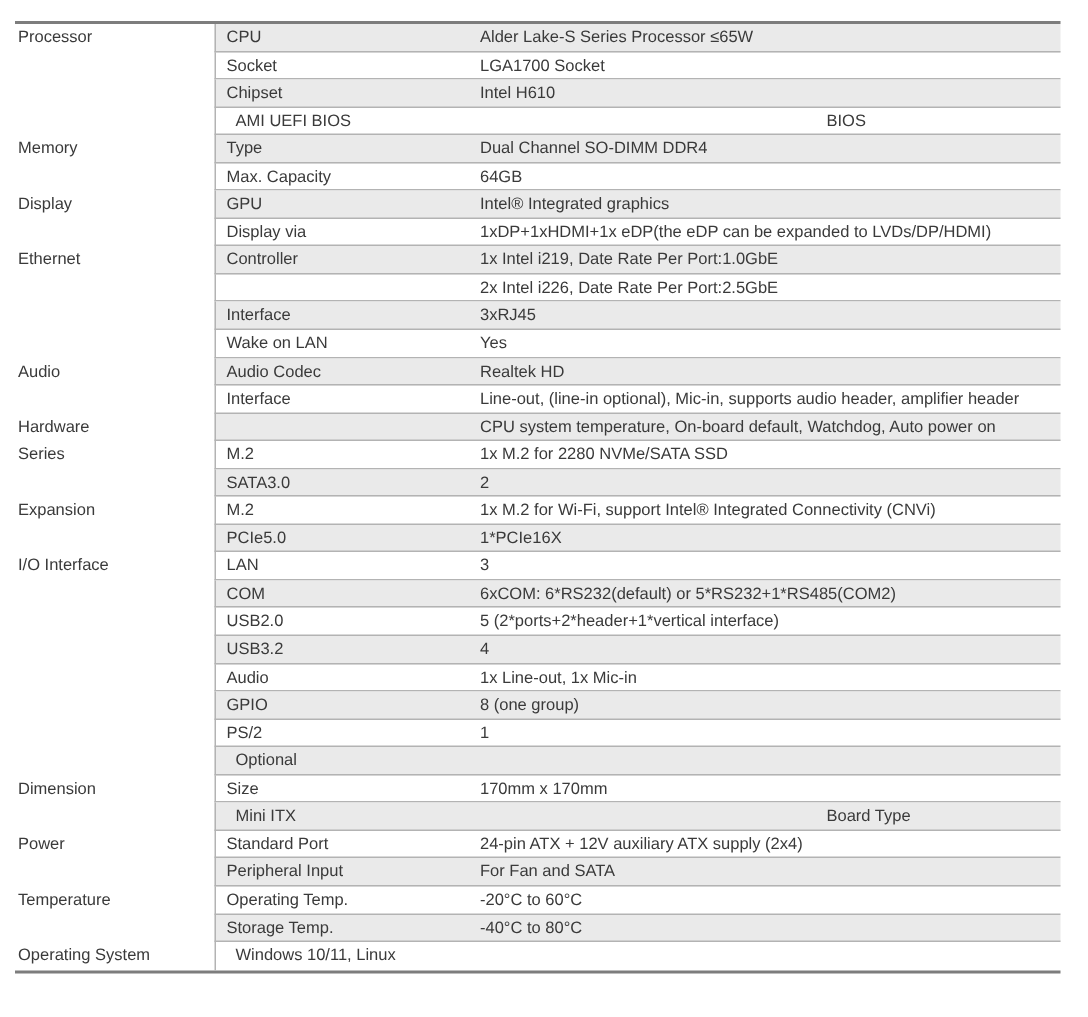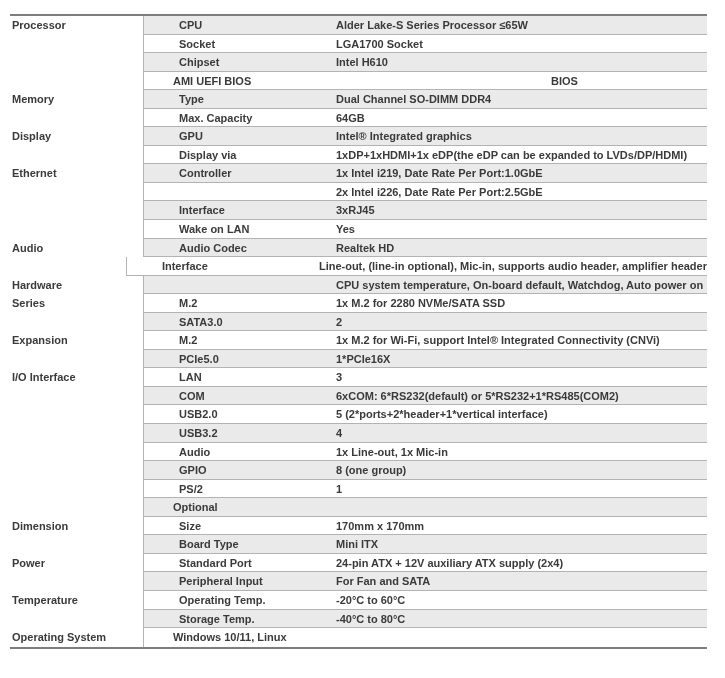--- a/index.html
+++ b/index.html
@@ -15,21 +15,20 @@
     overflow: hidden;
   }
   .spec-table {
     position: absolute;
     left: 10px;
     top: 14px;
     width: 697px;
     border-top: 2px solid var(--outer-border, #7d7d7d);
     border-bottom: 2px solid var(--outer-border, #7d7d7d);
     color: var(--text, #3a3a3a);
-    font-weight: bold;
   }
   .spec-row {
     display: flex;
     height: 18.55px;
     align-items: stretch;
   }
   .cell {
     font-size: 11px;
     line-height: 18.55px;
     white-space: nowrap;
@@ -39,37 +38,37 @@
     width: 133px;
     padding-left: 2px;
     box-sizing: border-box;
   }
   .row-rest {
     flex: 1;
     display: flex;
     border-left: 1px solid var(--separator, #b3b3b3);
     border-bottom: 1px solid var(--separator, #b3b3b3);
     box-sizing: border-box;
-    padding-left: 28px;
   }
   .spec-row:last-child .row-rest {
     border-bottom: none;
     flex-direction: column;
   }
   .spec-row:nth-child(odd) .row-rest {
     background: var(--row-shaded-bg, #eaeaea);
   }
   .item-cell {
     width: 163px;
     padding-left: 7px;
     box-sizing: border-box;
   }
   .value-cell {
     flex: 1;
     padding-left: 1px;
+    margin-left: 12px;
   }
 </style>
 </head>
 <body>
 
 <div class="spec-table" style="--row-shaded-bg: #eaeaea; --separator: #b3b3b3; --outer-border: #7d7d7d; --text: #3a3a3a;">
   <div class="spec-row">
     <div class="cell cat-cell">Processor</div>
     <div class="row-rest">
       <div class="cell item-cell">CPU</div>
@@ -288,22 +287,22 @@
     <div class="cell cat-cell">Dimension</div>
     <div class="row-rest">
       <div class="cell item-cell">Size</div>
       <div class="cell value-cell">170mm x 170mm</div>
     </div>
   </div>
 
   <div class="spec-row">
     <div class="cell cat-cell"></div>
     <div class="row-rest">
+      <div class="cell value-cell">Mini ITX</div>
       <div class="cell item-cell">Board Type</div>
-      <div class="cell value-cell">Mini ITX</div>
     </div>
   </div>
 
   <div class="spec-row">
     <div class="cell cat-cell">Power</div>
     <div class="row-rest">
       <div class="cell item-cell">Standard Port</div>
       <div class="cell value-cell">24-pin ATX + 12V auxiliary ATX supply (2x4)</div>
     </div>
   </div>

